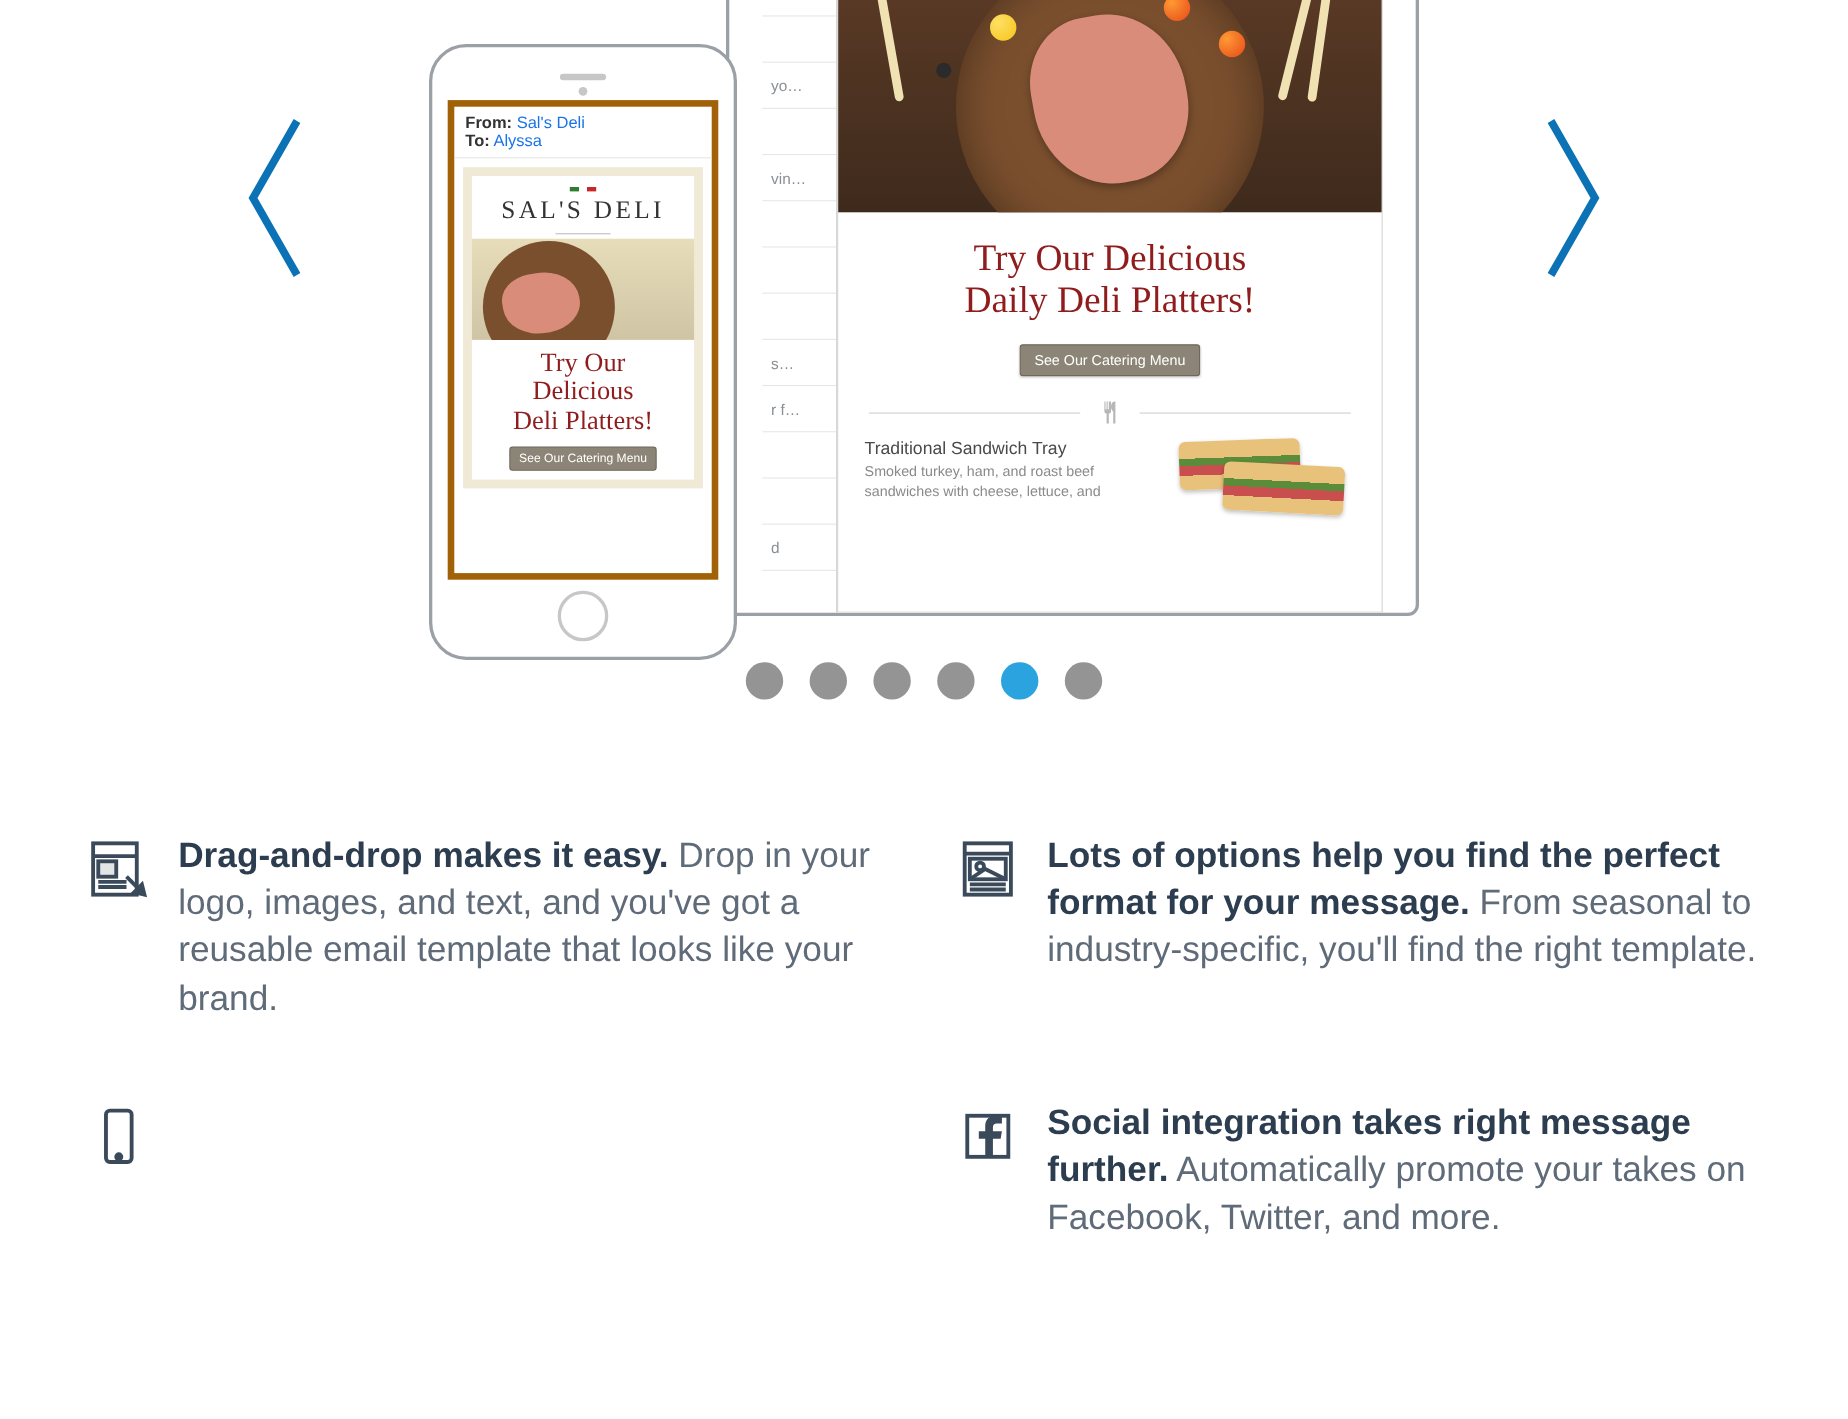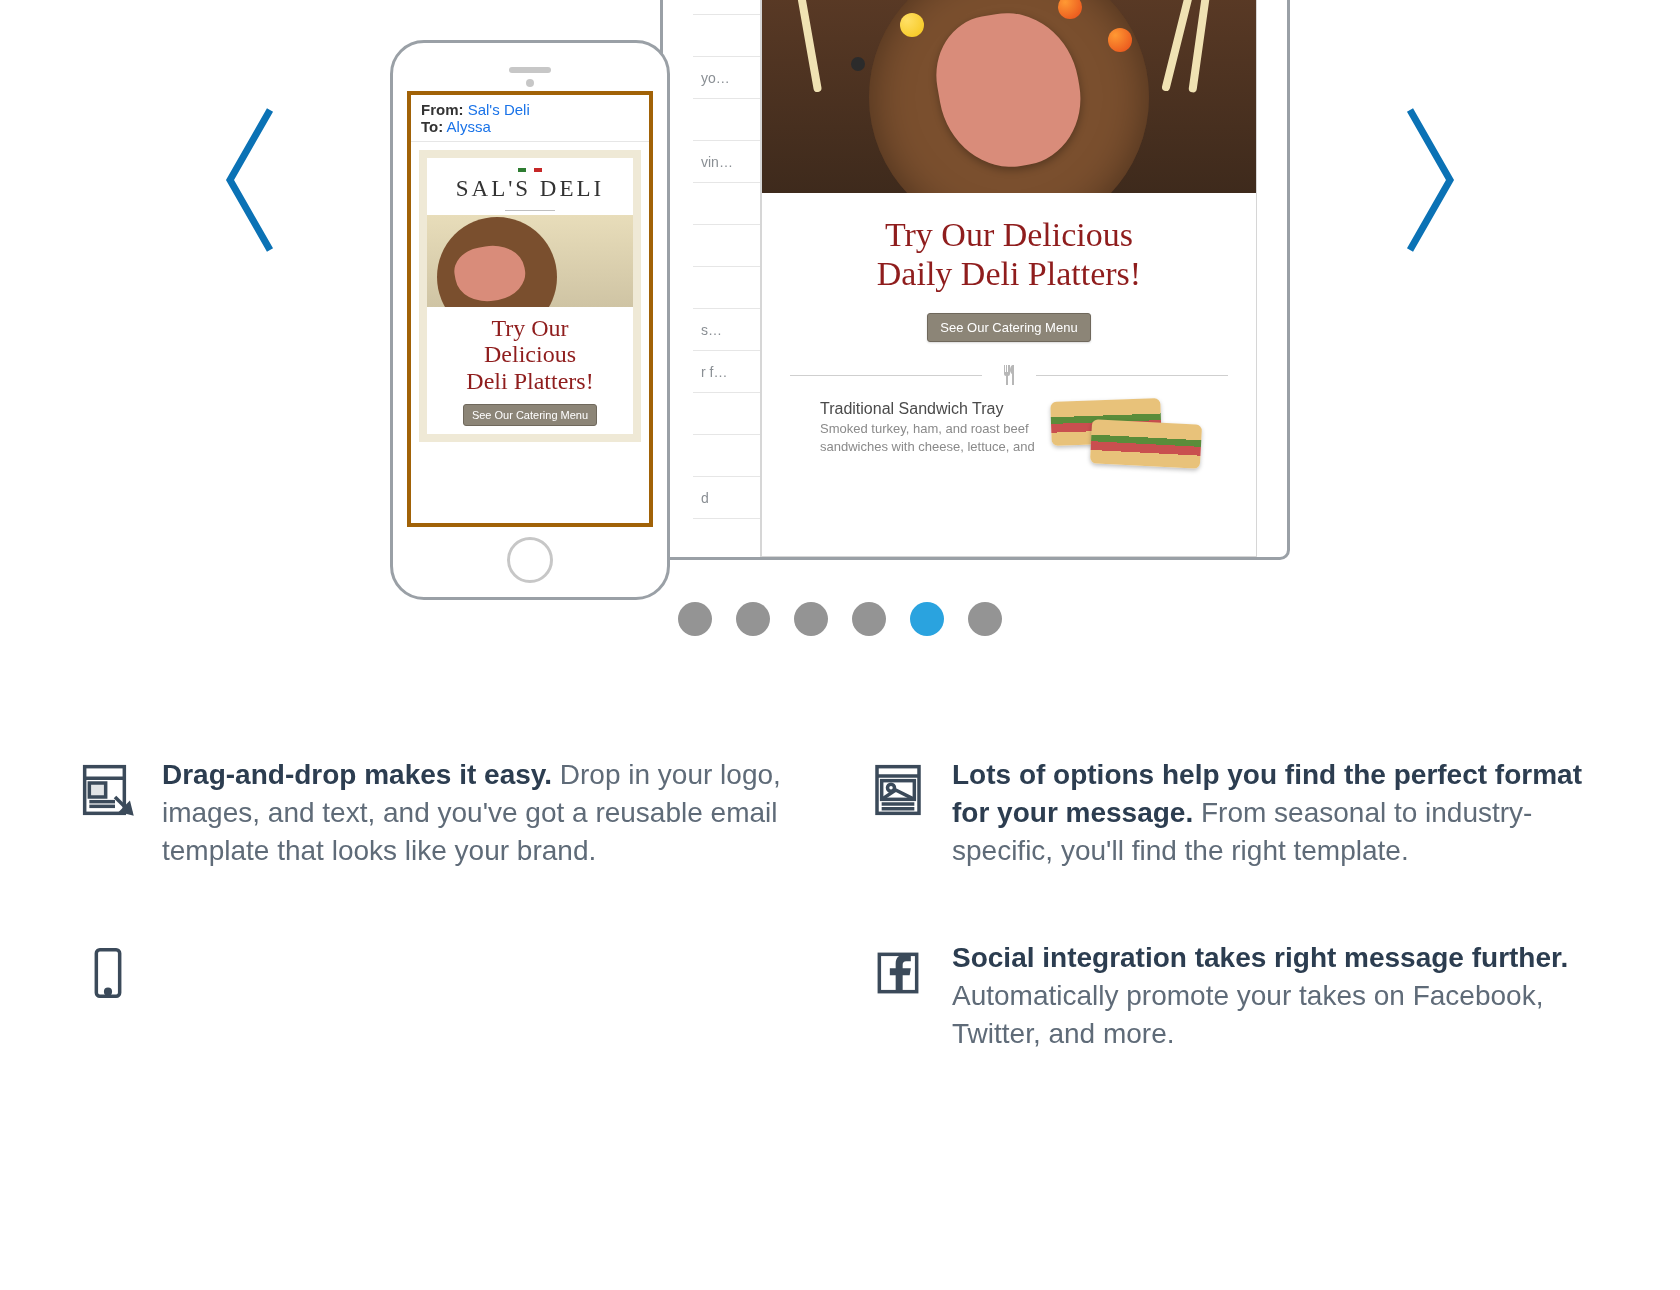--- a/index.html
+++ b/index.html
@@ -149,23 +149,22 @@
   .divider-row hr { flex: 1; border: none; border-top: 1px solid #cfcfcf; }
   .utensils {
     width: 30px;
     height: 30px;
     display: flex;
     justify-content: center;
     align-items: center;
   }
   .prod-row {
     display: flex;
-    padding: 10px 45px;
+    padding: 10px 24px;
     gap: 14px;
-    margin-left: 13px;
   }
   .prod-text { flex: 1; }
   .prod-title { color:#4a4a4a; font-size:16px; }
   .prod-desc { color:#8a8a8a; font-size:13px; line-height:1.35; margin-top:2px; }
   .sandwich {
     width: 160px;
     height: 70px;
     position: relative;
   }
   .sandwich::before, .sandwich::after {
@@ -215,21 +214,21 @@
     position: absolute;
     bottom: 14px;
     left: 50%;
     transform: translateX(-50%);
     width: 46px;
     height: 46px;
     border: 3px solid #c7c7c7;
     border-radius: 50%;
   }
   .phone-screen {
-    border: 4px solid #a16207;
+    border: 6px solid #a16207;
     height: 100%;
     overflow: hidden;
     background: #fff;
   }
   .mail-head {
     padding: 6px 10px;
     border-bottom: 1px solid #e6e6e6;
     font-size: 15px;
   }
   .mail-head .label { color:#333; font-weight:700; }
@@ -308,21 +307,21 @@
   }
   .feat {
     display:flex;
     gap: 24px;
   }
   .feat-icon {
     width: 58px;
     flex: 0 0 58px;
     padding-top: 6px;
   }
-  .feat-text { font-size: 28px; line-height: 1.35; }
+  .feat-text { font-size: 32px; line-height: 1.35; }
   .feat-title {
     font-weight: 700;
     color: #2c3d50;
   }
   .feat-desc {
     color: #5f6b78;
   }
 </style>
 </head>
 <body>

